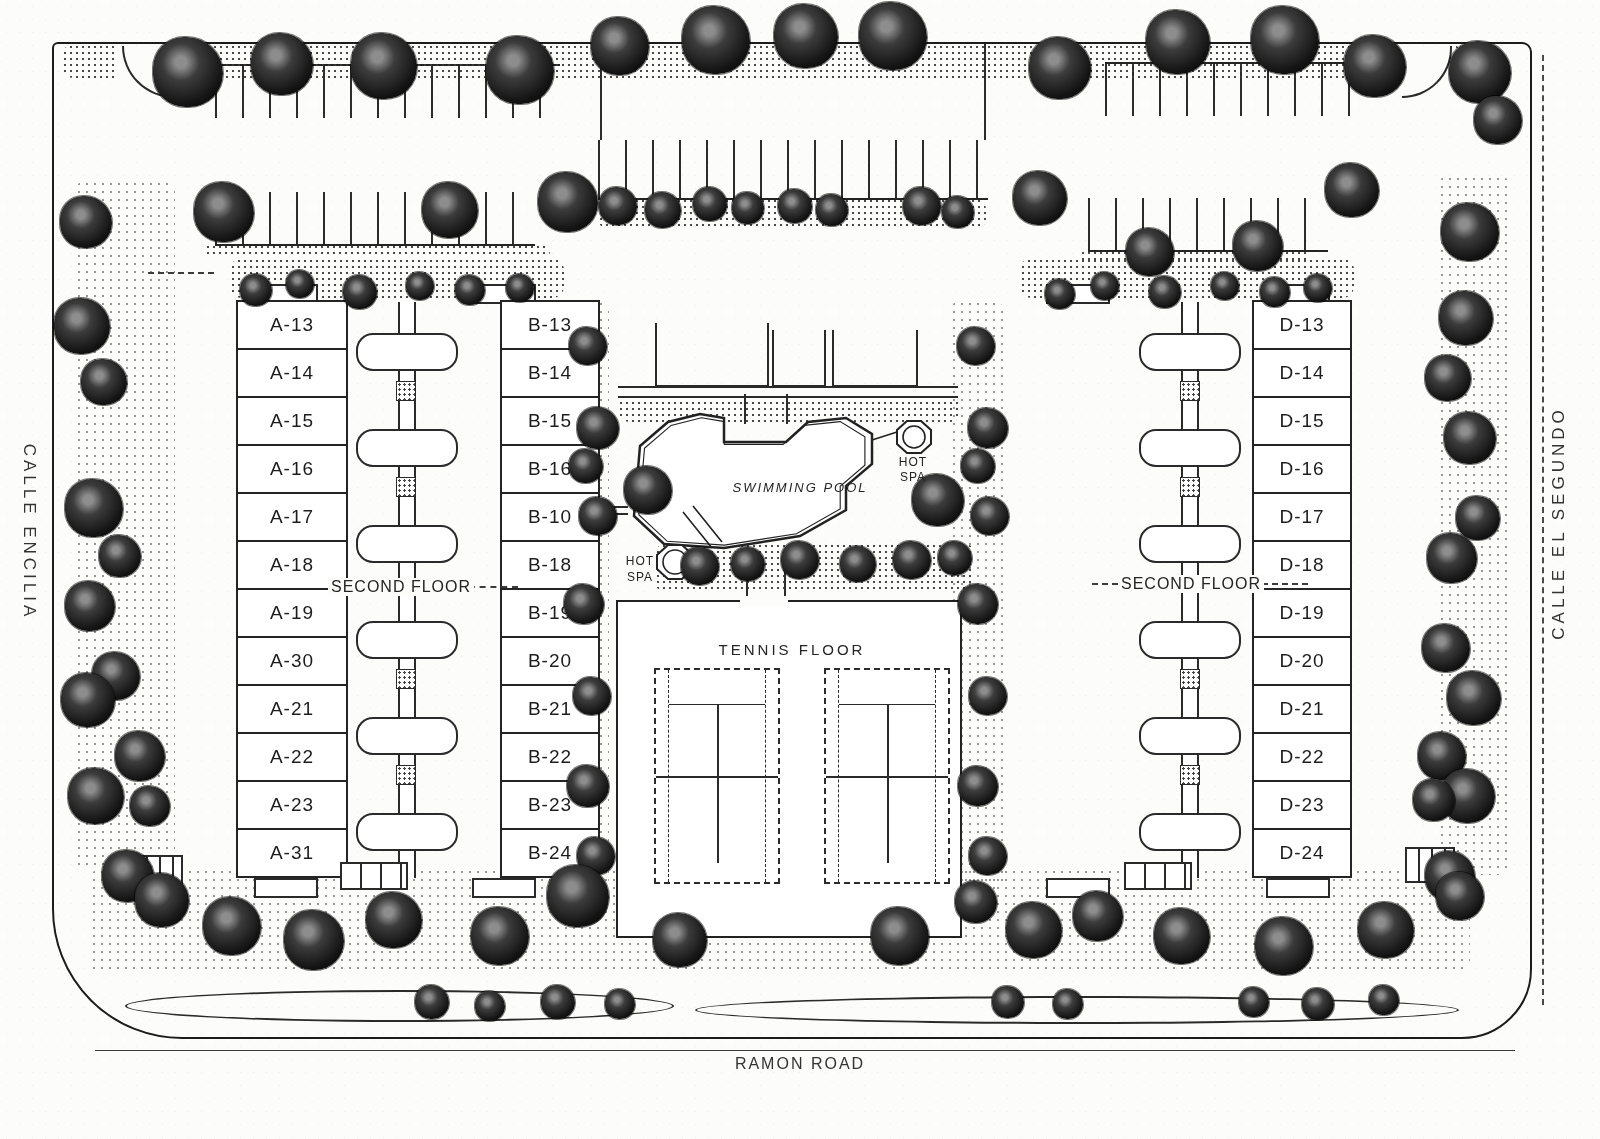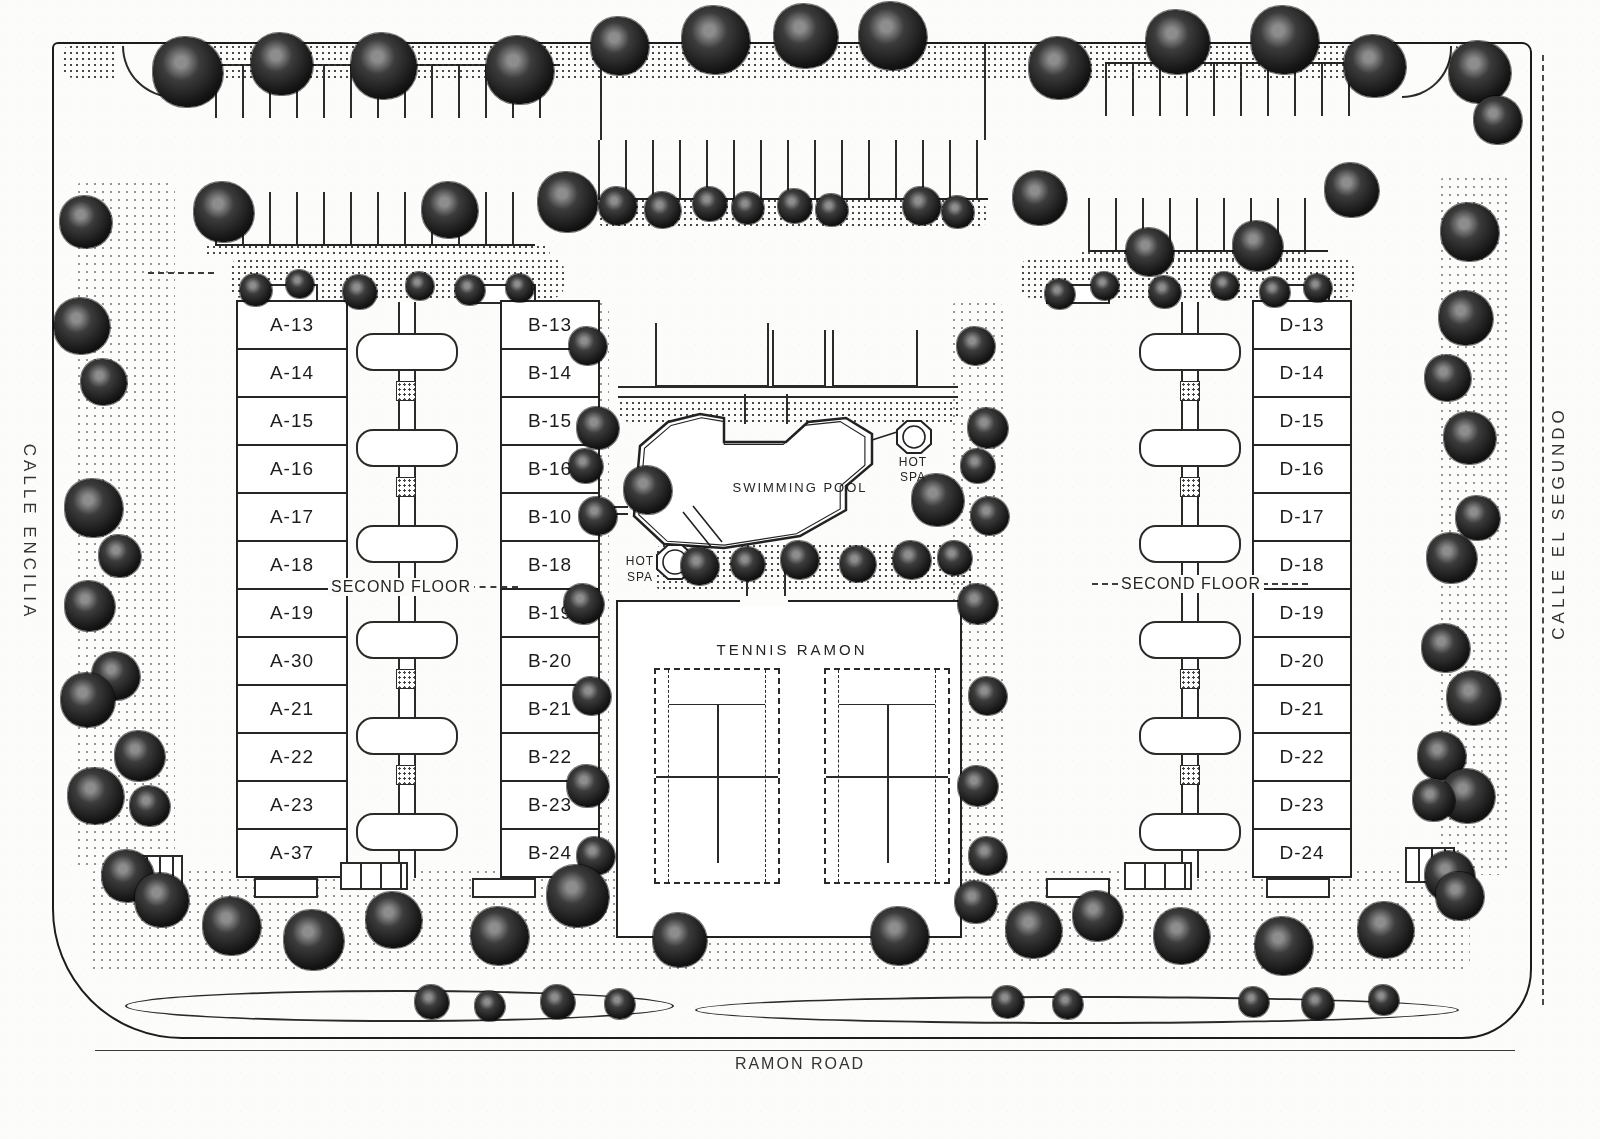--- a/index.html
+++ b/index.html
@@ -146,22 +146,22 @@
     <div class="c-sl"></div>
     <div class="c-sr"></div>
   </div>
 
   <div class="leaf" style="left:125px;top:990px;width:545px;height:28px;"></div>
   <div class="leaf" style="left:695px;top:996px;width:760px;height:24px;"></div>
 
   <span class="lbl street v90" style="left:29px;top:532px;">CALLE ENCILIA</span>
   <span class="lbl street v270" style="left:1559px;top:523px;">CALLE EL SEGUNDO</span>
   <span class="lbl street" style="left:800px;top:1064px;letter-spacing:2px;font-size:16px;">RAMON ROAD</span>
-  <span class="lbl amen" style="left:800px;top:487px;">SWIMMING POOL</span>
-  <span class="lbl amen" style="left:792px;top:649px;font-size:15px;letter-spacing:3px;">TENNIS RAMON</span>
+  <span class="lbl amen" style="left:800px;top:487px;font-style:italic;">SWIMMING POOL</span>
+  <span class="lbl amen" style="left:792px;top:649px;font-size:15px;letter-spacing:3px;">TENNIS FLOOR</span>
   <span class="lbl spa" style="left:913px;top:462px;">HOT</span>
   <span class="lbl spa" style="left:913px;top:477px;">SPA</span>
   <span class="lbl spa" style="left:640px;top:561px;">HOT</span>
   <span class="lbl spa" style="left:640px;top:577px;">SPA</span>
   <span class="lbl floor" style="left:401px;top:587px;">SECOND FLOOR</span>
   <span class="lbl floor" style="left:1191px;top:584px;">SECOND FLOOR</span>
   <div class="dline" style="left:458px;top:586px;width:60px;"></div>
   <div class="dline" style="left:1092px;top:583px;width:36px;"></div>
   <div class="dline" style="left:1252px;top:583px;width:56px;"></div>
 
@@ -297,21 +297,21 @@
       <div class="cell">A-14</div>
       <div class="cell">A-15</div>
       <div class="cell">A-16</div>
       <div class="cell">A-17</div>
       <div class="cell">A-18</div>
       <div class="cell">A-19</div>
       <div class="cell">A-30</div>
       <div class="cell">A-21</div>
       <div class="cell">A-22</div>
       <div class="cell">A-23</div>
-      <div class="cell">A-37</div>
+      <div class="cell">A-31</div>
     </div>
     <div class="col" style="left: 476px; top: 302px; width: 100px; height: 576px; margin-left: 24px;">
       <div class="cell">B-13</div>
       <div class="cell">B-14</div>
       <div class="cell">B-15</div>
       <div class="cell">B-16</div>
       <div class="cell">B-10</div>
       <div class="cell">B-18</div>
       <div class="cell">B-19</div>
       <div class="cell">B-20</div>

